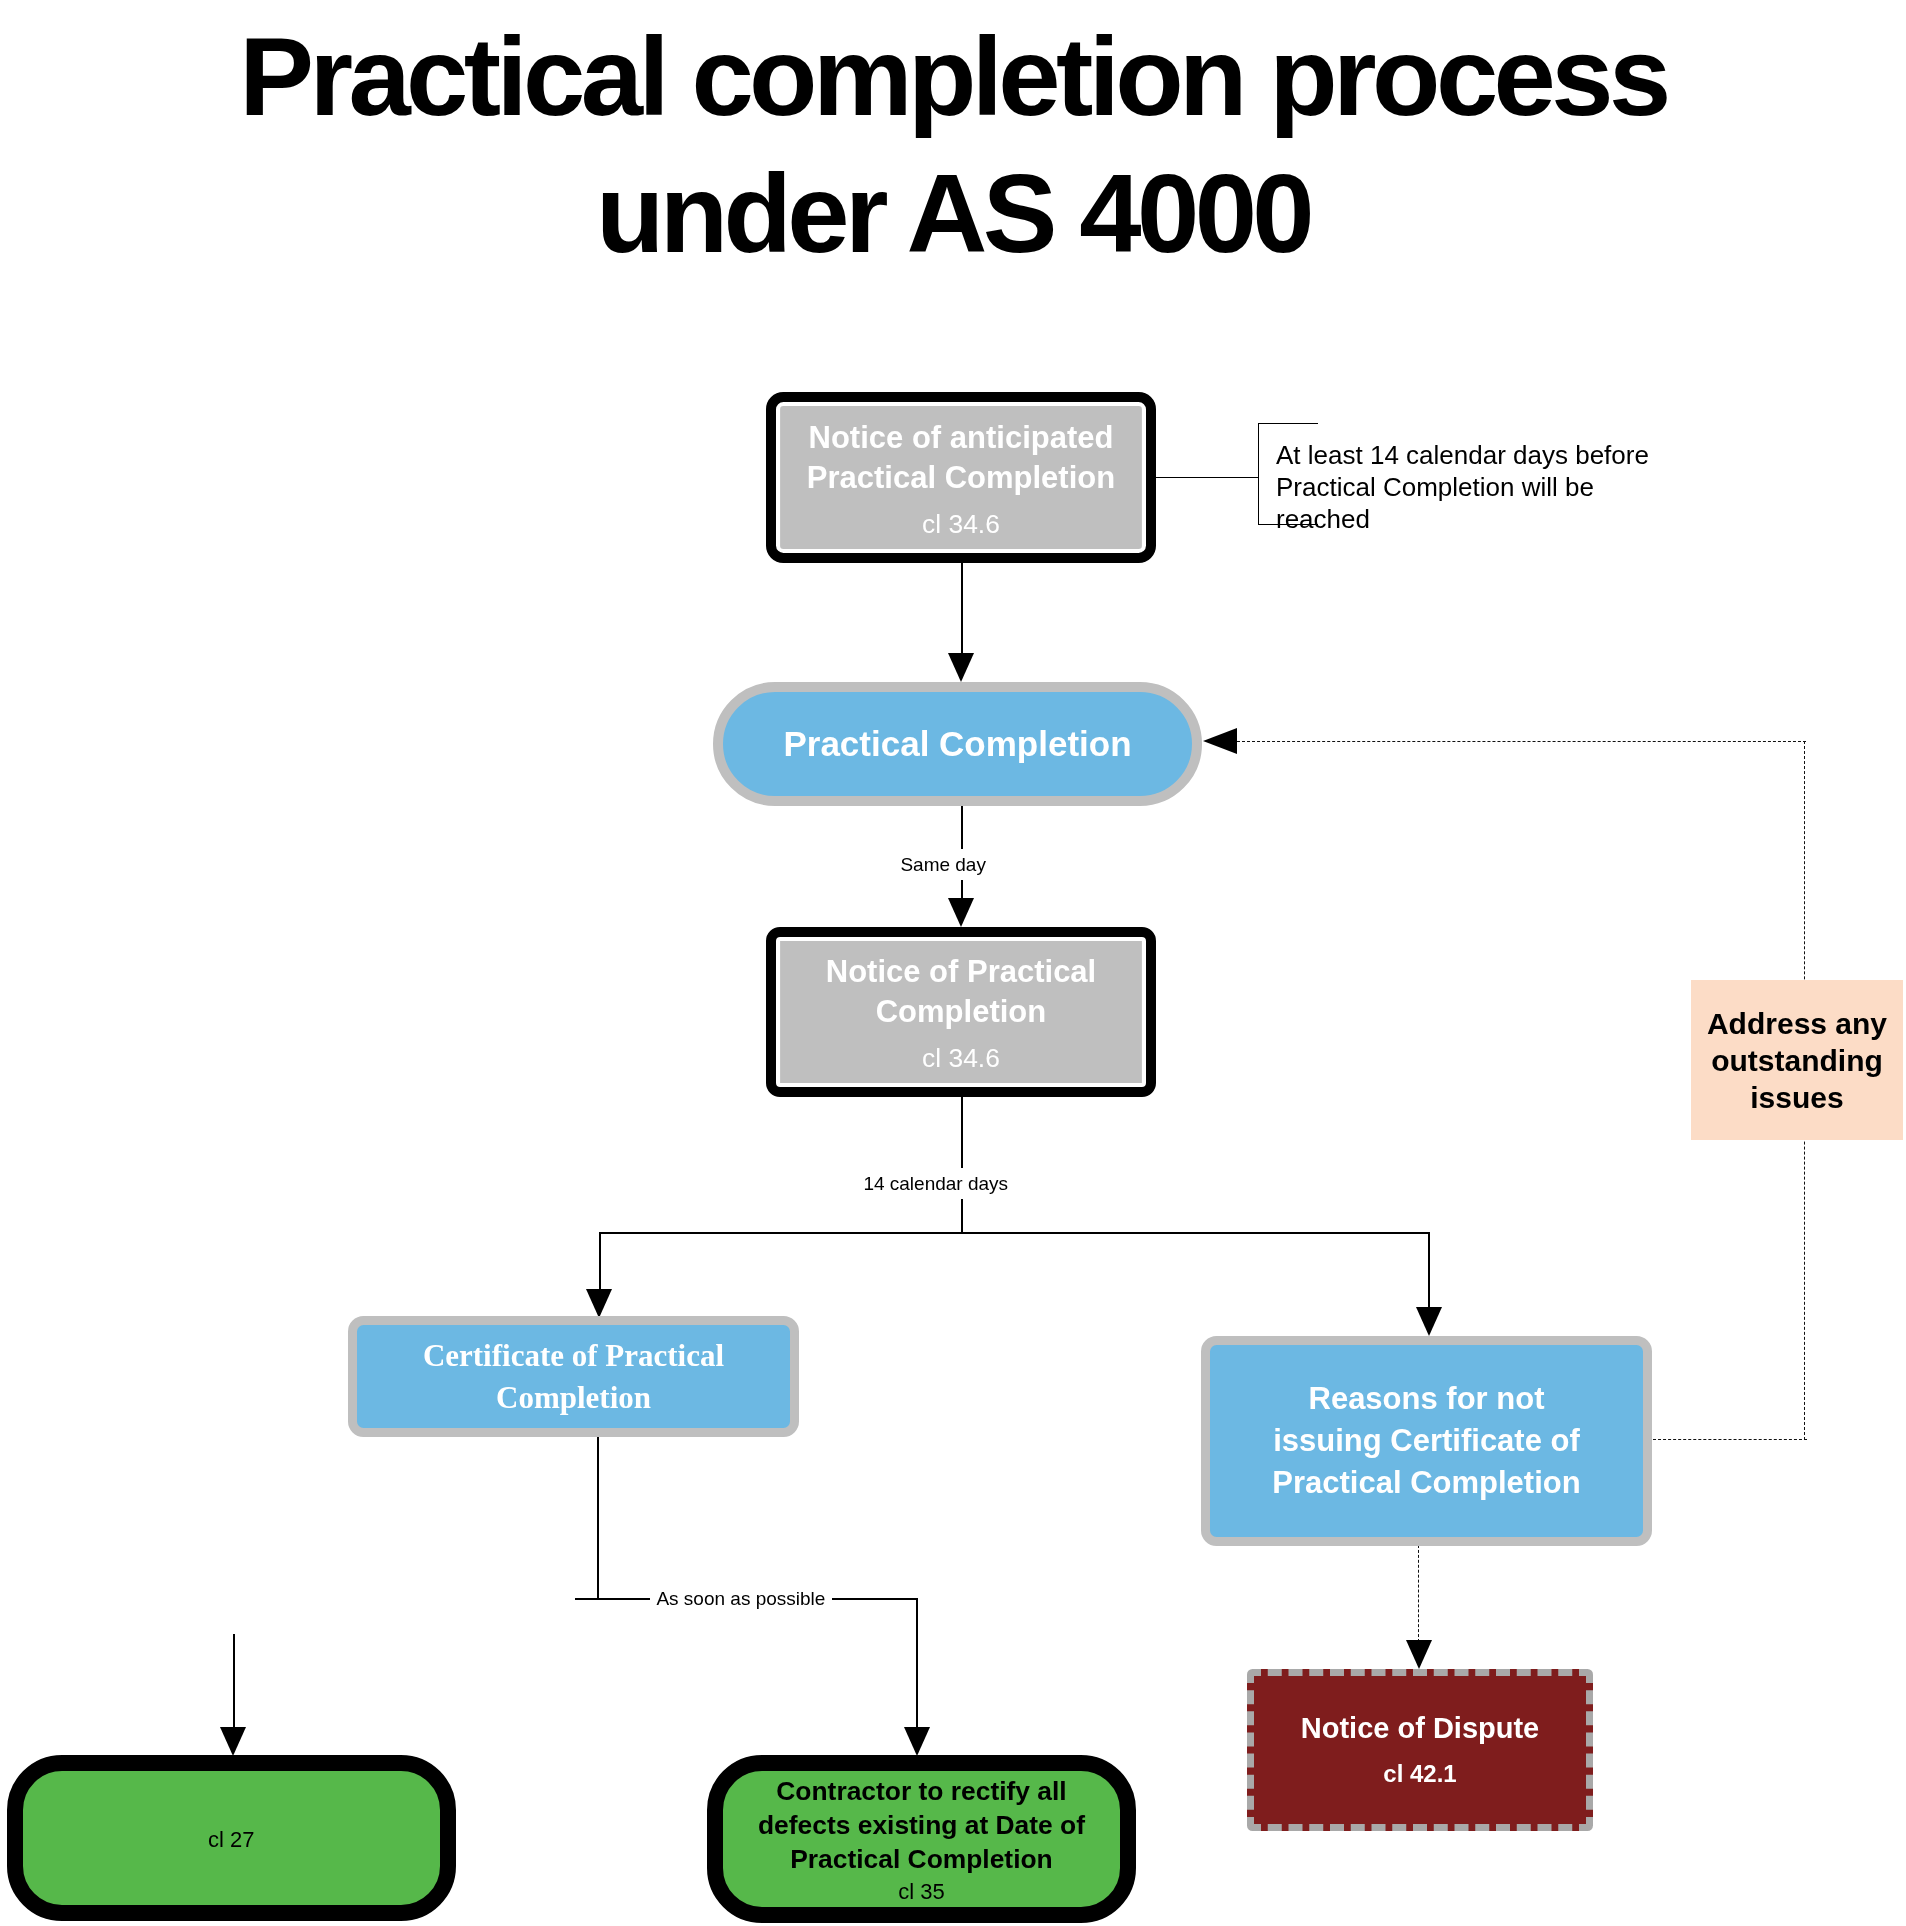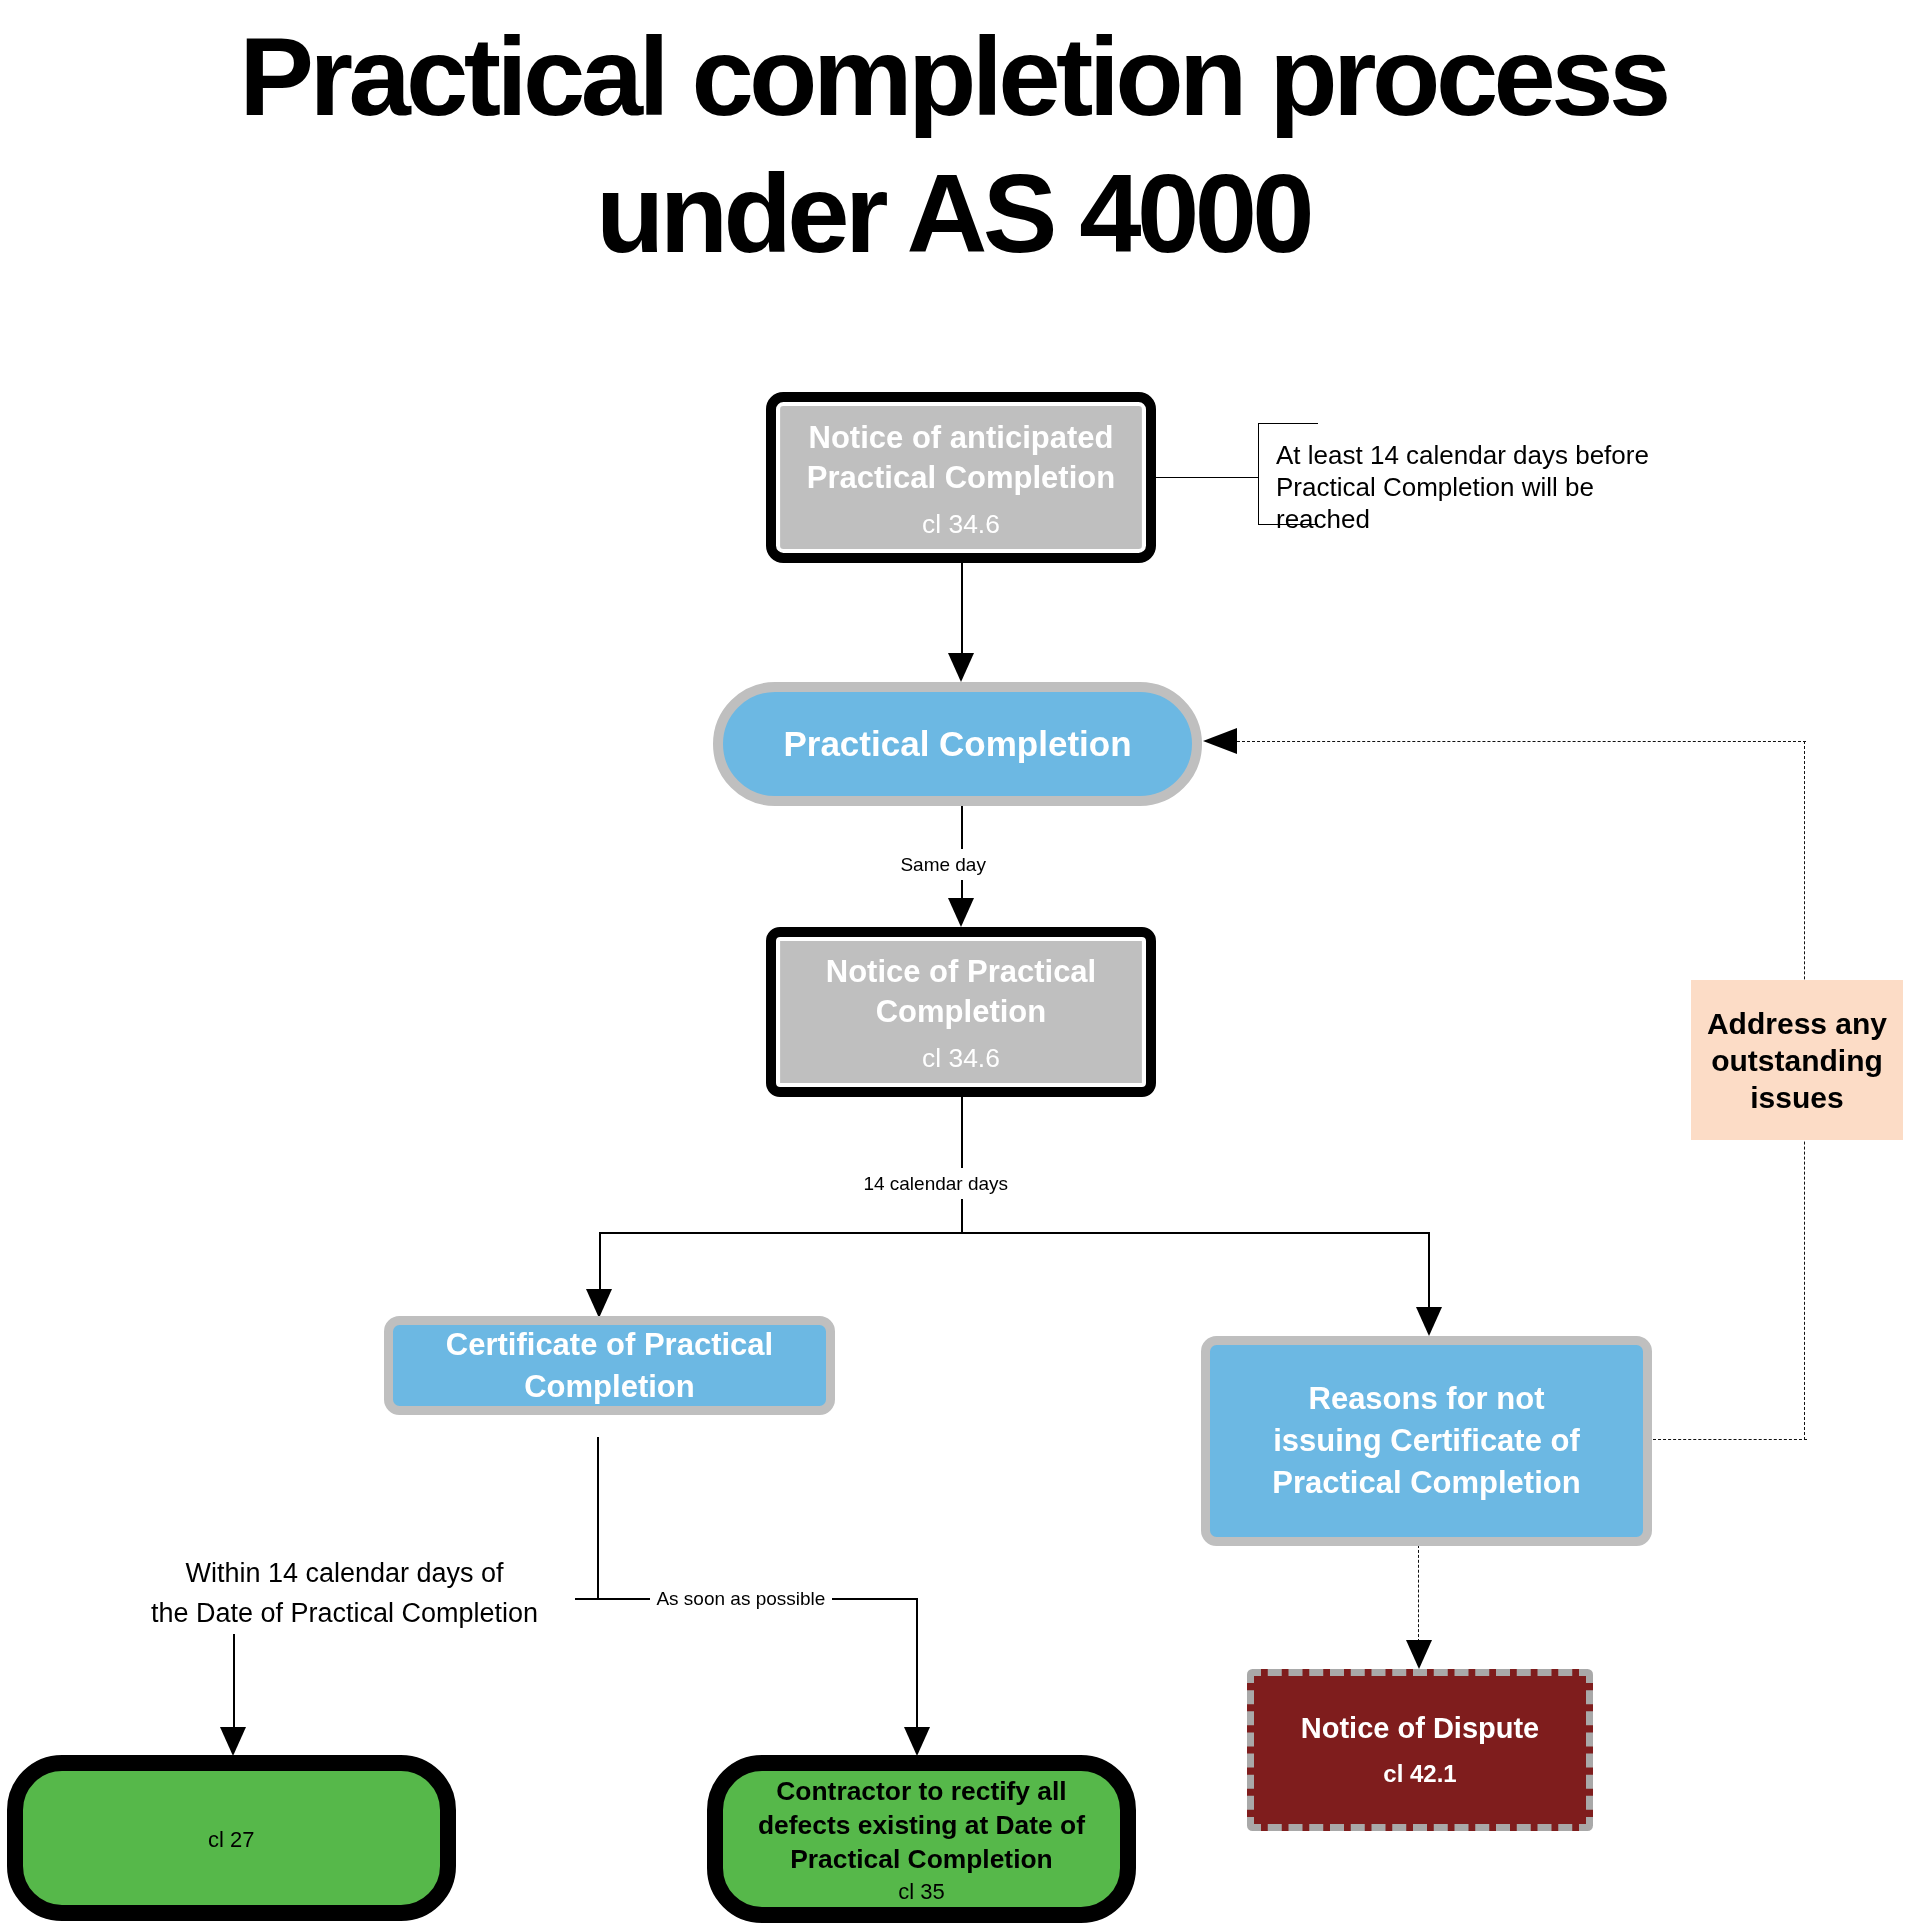--- a/index.html
+++ b/index.html
@@ -107,41 +107,39 @@
   <div class="ah-left" style="left:1203px;top:728px;"></div>
 
   <div class="vdash" style="left:1418px;top:1545px;height:97px;"></div>
   <div class="ah-down" style="left:1406px;top:1640px;"></div>
 
   <div class="note-text pre" style="left:1276px;top:439px;width:374px;">At least 14 calendar days before
 Practical Completion will be
 reached</div>
   <div class="edge-label" style="left:894px;top:849px;">Same day</div>
   <div class="edge-label" style="left:857px;top:1168px;">14 calendar days</div>
-  <div class="branch-label pre" style="left:121px;top:1553px;width:447px;">Within 14 calendar days of
-the Date of Practical Completion</div>
   <div class="edge-label" style="left:650px;top:1583px;">As soon as possible</div>
 
   <div class="node gray-node" style="left:766px;top:392px;width:390px;height:171px;">
     <div class="lbl pre">Notice of anticipated
 Practical Completion</div>
     <div class="cl">cl 34.6</div>
   </div>
 
   <div class="node pill" style="left:713px;top:682px;width:489px;height:124px;">
     <div class="lbl">Practical Completion</div>
   </div>
 
   <div class="node gray-node" style="left:766px;top:927px;width:390px;height:170px;border-radius:14px;">
     <div class="lbl pre">Notice of Practical
 Completion</div>
     <div class="cl">cl 34.6</div>
   </div>
 
-  <div class="node blue-node" style="left:384px;top:1316px;width:451px;height:99px;">
+  <div class="node blue-node" style="left:348px;top:1316px;width:451px;height:121px;font-family:Liberation Serif, serif;">
     <div class="lbl pre">Certificate of Practical
 Completion</div>
   </div>
 
   <div class="node blue-node" style="left:1201px;top:1336px;width:451px;height:210px;">
     <div class="lbl pre">Reasons for not
 issuing Certificate of
 Practical Completion</div>
   </div>
 

